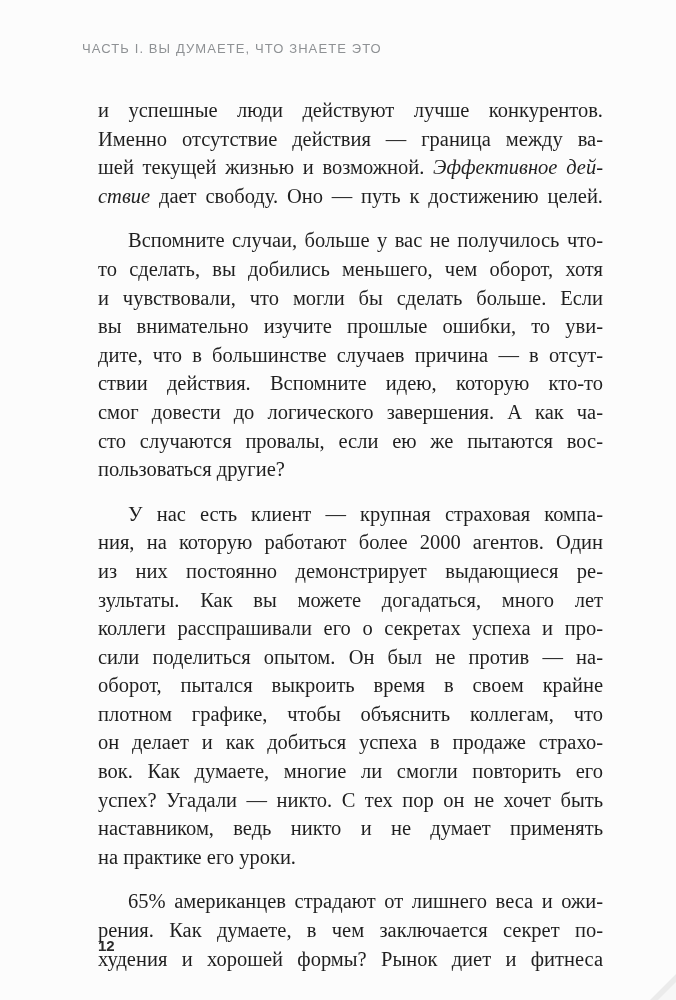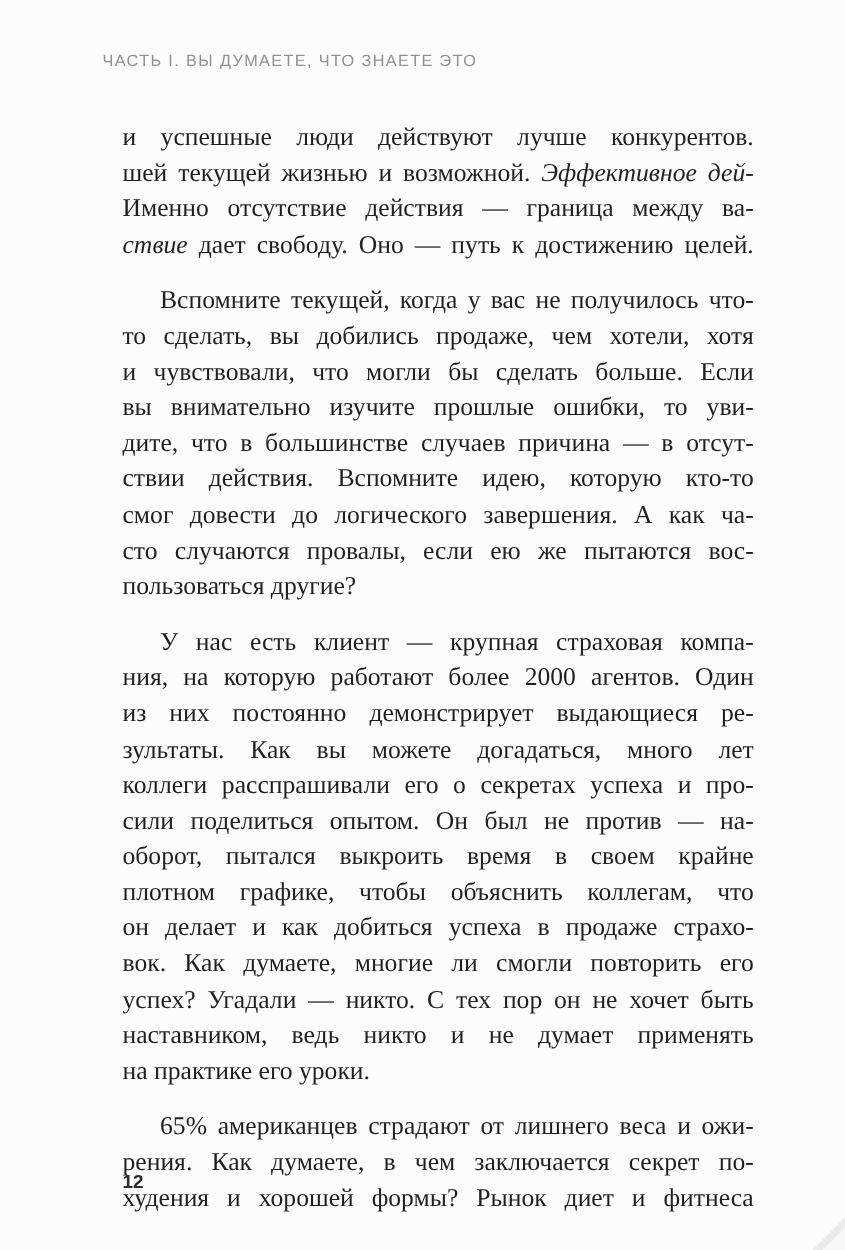--- a/index.html
+++ b/index.html
@@ -74,27 +74,27 @@
 </style>
 </head>
 <body>
 
 <div class="page">
   <div class="running-head">ЧАСТЬ I. ВЫ ДУМАЕТЕ, ЧТО ЗНАЕТЕ ЭТО</div>
 
   <div class="body-text" id="body-text">
       <div class="paragraph">
         <div class="line"><span class="">и успешные люди действуют лучше конкурентов.</span></div>
+        <div class="line"><span class="">Именно отсутствие действия — граница между ва-</span></div>
         <div class="line"><span class="">шей текущей жизнью и возможной. </span><span class="italic">Эффективное дей-</span></div>
-        <div class="line"><span class="">Именно отсутствие действия — граница между ва-</span></div>
         <div class="line"><span class="italic">ствие</span><span class=""> дает свободу. Оно — путь к достижению целей.</span></div>
       </div>
       <div class="paragraph">
-        <div class="line indent"><span class="">Вспомните текущей, когда у вас не получилось что-</span></div>
-        <div class="line"><span class="">то сделать, вы добились продаже, чем хотели, хотя</span></div>
+        <div class="line indent"><span class="">Вспомните случаи, больше у вас не получилось что-</span></div>
+        <div class="line"><span class="">то сделать, вы добились меньшего, чем оборот, хотя</span></div>
         <div class="line"><span class="">и чувствовали, что могли бы сделать больше. Если</span></div>
         <div class="line"><span class="">вы внимательно изучите прошлые ошибки, то уви-</span></div>
         <div class="line"><span class="">дите, что в большинстве случаев причина — в отсут-</span></div>
         <div class="line"><span class="">ствии действия. Вспомните идею, которую кто-то</span></div>
         <div class="line"><span class="">смог довести до логического завершения. А как ча-</span></div>
         <div class="line"><span class="">сто случаются провалы, если ею же пытаются вос-</span></div>
         <div class="line no-just"><span class="">пользоваться другие?</span></div>
       </div>
       <div class="paragraph">
         <div class="line indent"><span class="">У нас есть клиент — крупная страховая компа-</span></div>

